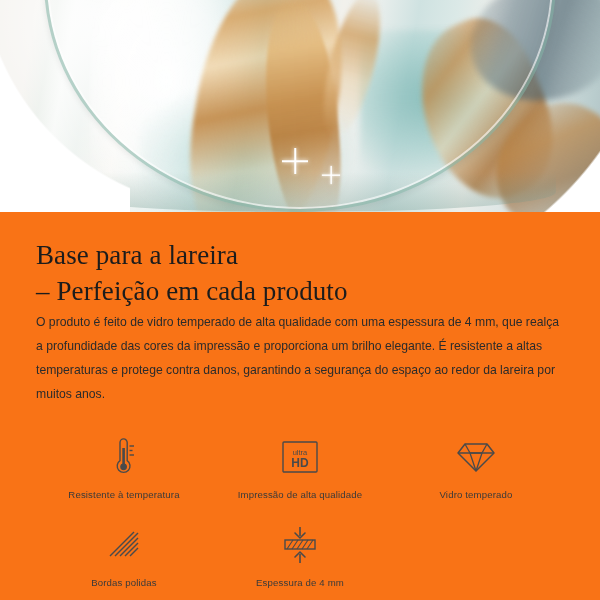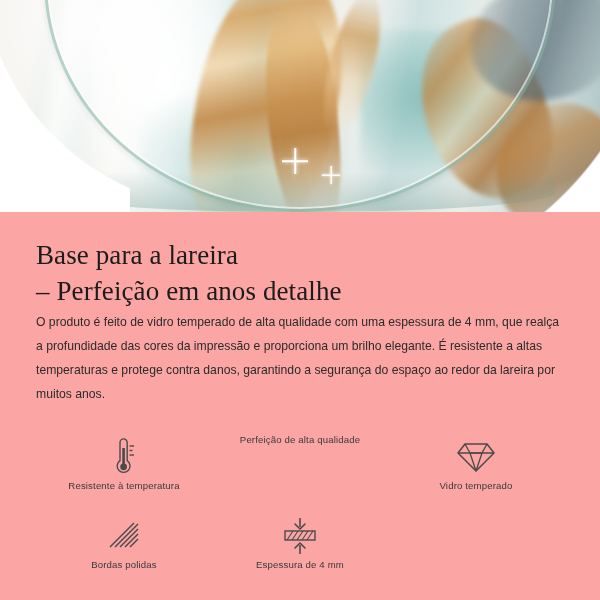--- a/index.html
+++ b/index.html
@@ -5,21 +5,21 @@
   * { box-sizing: border-box; margin: 0; padding: 0; }
   html, body {
     width: 600px; height: 600px;
     background: #ffffff;
     font-family: "Liberation Sans", sans-serif;
     overflow: hidden;
   }
   .page {
     position: relative;
     width: 600px; height: 600px;
-    background: #fca5a5;
+    background: #f97316;
   }
 
   
   .hero {
     position: relative;
     width: 600px;
     height: 212px;
     overflow: hidden;
     background: #f2f2f0;
   }
@@ -169,20 +169,21 @@
     padding: 6px 4px 10px;
   }
   .feature .icon {
     height: 46px;
     display: flex;
     align-items: center;
     justify-content: center;
     color: #4a4a4a;
   }
   .feature .caption {
+    margin-top: 9px;
     font-size: 9.6px;
     color: #3a3a3a;
     text-align: center;
     letter-spacing: 0.15px;
   }
   svg { display: block; }
 </style>
 </head>
 <body>
 
@@ -204,21 +205,21 @@
     <div class="sparkle sp1"></div>
     <div class="sparkle sp2"></div>
     <div class="corner corner-left"></div>
     <div class="corner corner-right"></div>
   </div>
 
   <div class="content">
 
     <h1 class="headline">
       <span>Base para a lareira</span>
-      <span class="line2">– Perfeição em anos detalhe</span>
+      <span class="line2">– Perfeição em cada produto</span>
     </h1>
 
     <p class="body-copy">O produto é feito de vidro temperado de alta qualidade com uma espessura de 4 mm, que realça a profundidade das cores da impressão e proporciona um brilho elegante. É resistente a altas temperaturas e protege contra danos, garantindo a segurança do espaço ao redor da lareira por muitos anos.</p>
 
     <div class="features">
 
       <div class="feature">
         <span class="icon">
           <svg width="34" height="42" viewBox="0 0 34 42" fill="none" stroke="#4a4a4a" stroke-width="1.4">
             <path d="M13 6.5a3.6 3.6 0 0 1 7.2 0v18.2a6.4 6.4 0 1 1-7.2 0z"></path>
@@ -226,21 +227,28 @@
             <circle cx="16.6" cy="30.8" r="3.4" fill="#4a4a4a" stroke="none"></circle>
             <line x1="22.5" y1="10" x2="27" y2="10"></line>
             <line x1="22.5" y1="14.5" x2="25.5" y2="14.5"></line>
             <line x1="22.5" y1="19" x2="27" y2="19"></line>
           </svg>
         </span>
         <span class="caption">Resistente à temperatura</span>
       </div>
 
       <div class="feature">
-        <span class="caption">Perfeição de alta qualidade</span>
+        <span class="icon">
+          <svg width="40" height="40" viewBox="0 0 40 40">
+            <rect x="3" y="5" width="34" height="30" rx="1" fill="none" stroke="#4a4a4a" stroke-width="1.4"></rect>
+            <text x="20" y="17.5" font-family="Liberation Sans, sans-serif" font-size="7.5" fill="#4a4a4a" text-anchor="middle">ultra</text>
+            <text x="20" y="30" font-family="Liberation Sans, sans-serif" font-size="12" font-weight="bold" fill="#4a4a4a" text-anchor="middle">HD</text>
+          </svg>
+        </span>
+        <span class="caption">Impressão de alta qualidade</span>
       </div>
 
 
       <div class="feature">
         <span class="icon">
           <svg width="42" height="38" viewBox="0 0 42 38">
             <path d="M10 6 H32 L39 15 L21 33 L3 15 Z" fill="none" stroke="#4a4a4a" stroke-width="1.5" stroke-linejoin="round"></path>
             <path d="M3 15 H39" stroke="#4a4a4a" stroke-width="1.3"></path>
             <path d="M10 6 L15 15 L21 33" fill="none" stroke="#4a4a4a" stroke-width="1.3"></path>
             <path d="M32 6 L27 15 L21 33" fill="none" stroke="#4a4a4a" stroke-width="1.3"></path>

